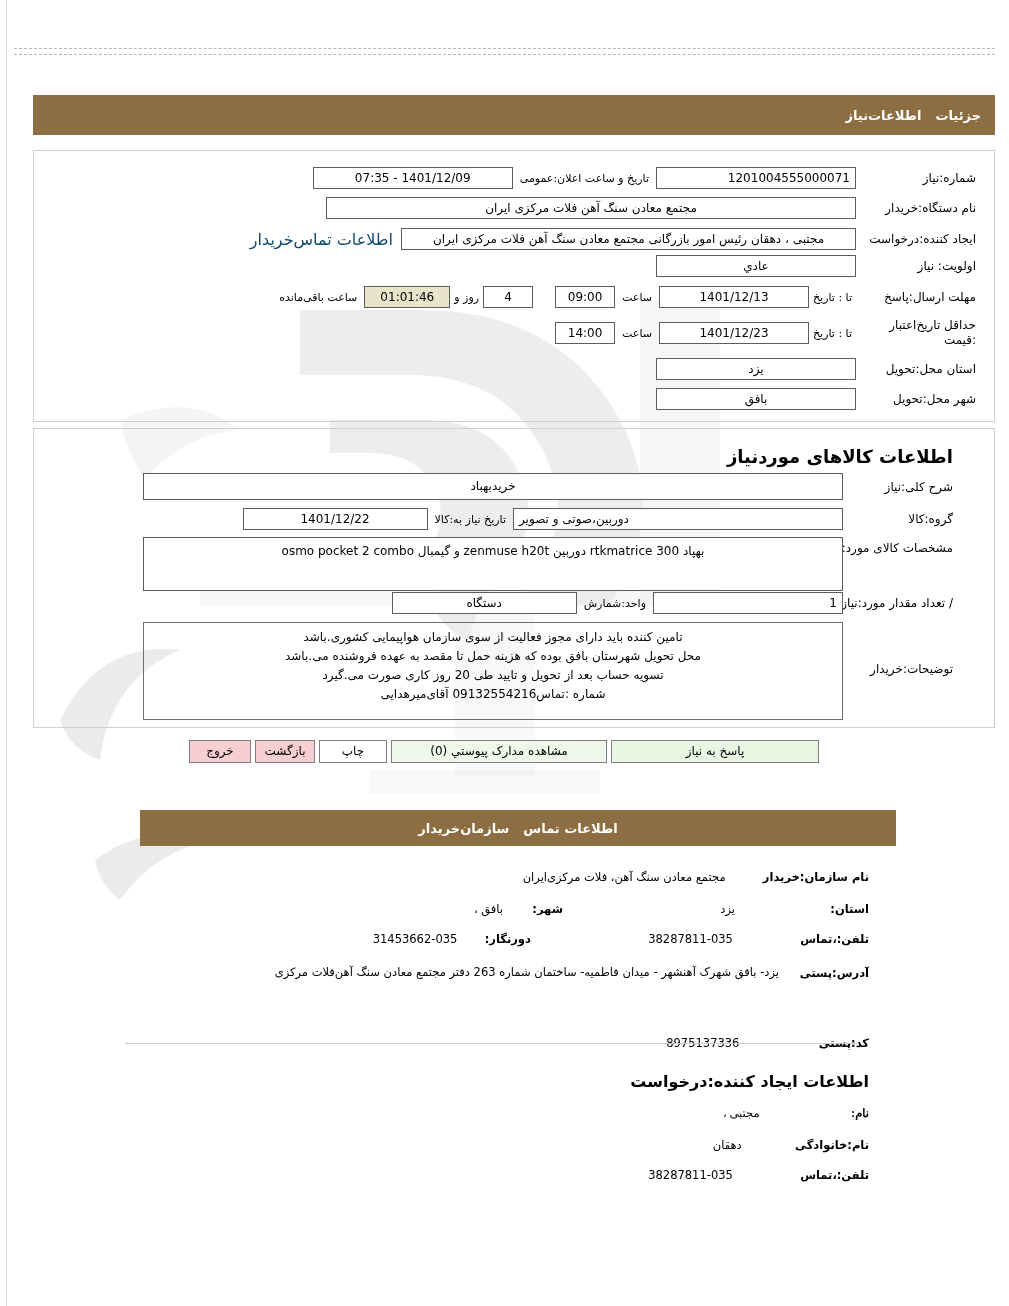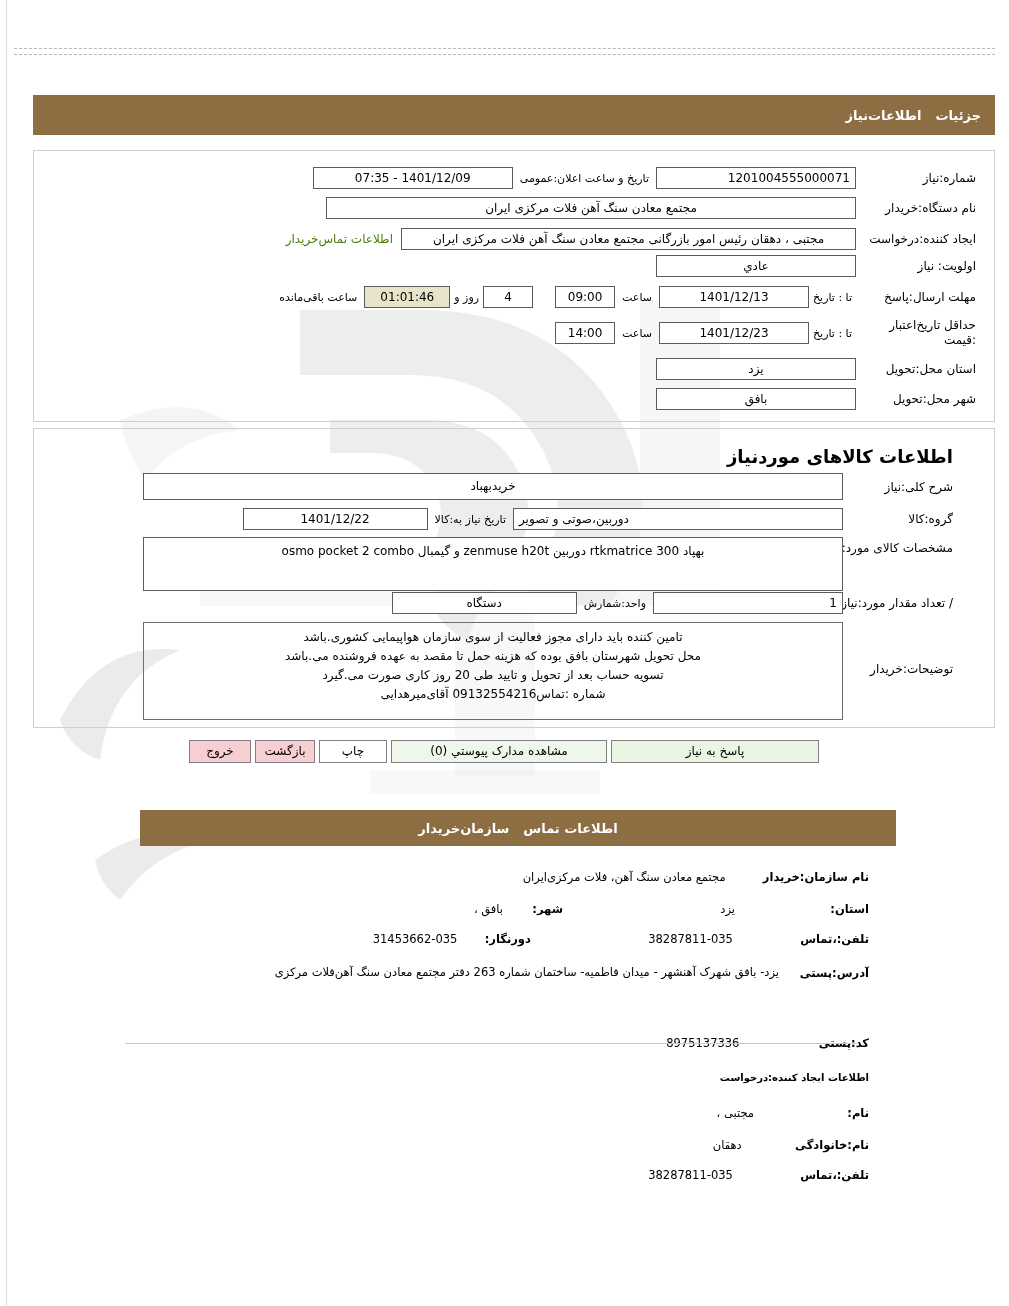--- a/index.html
+++ b/index.html
@@ -101,22 +101,22 @@
     color: #000;
   }
   .fld.tall { height: auto; min-height: 22px; }
   .fld.num { text-align: right; }
   .mid {
     font-size: 11px;
     padding: 0 7px;
     white-space: nowrap;
   }
   .note-link {
-    color: #4d7c0f;
-    font-size: 12px;
+    color: #0c4a6e;
+    font-size: 16px;
     white-space: nowrap;
     padding-right: 8px;
     cursor: pointer;
   }
   .timer {
     border: 1px solid #5c5c5c;
     background: #e8e4c9;
     height: 22px;
     line-height: 20px;
     box-sizing: border-box;
@@ -188,21 +188,21 @@
     color: #000;
     font-weight: normal;
   }
   .hr-thin {
     position: absolute;
     border-top: 1px solid #c9c9c9;
     z-index: 4;
   }
   .subhead {
     position: absolute;
-    font-size: 10px;
+    font-size: 16px;
     font-weight: bold;
     z-index: 4;
   }
   .addr-wrap {
     position: absolute;
     z-index: 4;
     font-size: 11.5px;
     line-height: 16px;
     text-align: right;
   }
@@ -375,21 +375,21 @@
 <div class="crow" style="right:140px; top:1036px;">
   <span class="ckey">کد:پستی</span>
   <span style="display:inline-block;width:72px;"></span>
   <span class="cval">8975137336</span>
 </div>
 
 <div class="hr-thin" style="right:152px; top:1043px; width:732px;"></div>
 
 <div class="subhead" style="right:140px; top:1072px;">اطلاعات ایجاد کننده:درخواست</div>
 
-<div class="crow" style="right:140px; top:1106px;">
+<div class="crow" style="right:140px; top:1106px;font-family:Liberation Serif, serif;">
   <span class="ckey">نام:</span>
   <span style="display:inline-block;width:86px;"></span>
   <span class="cval">مجتبی ،</span>
 </div>
 
 <div class="crow" style="right:140px; top:1138px;">
   <span class="ckey">نام:خانوادگی</span>
   <span style="display:inline-block;width:46px;"></span>
   <span class="cval">دهقان</span>
 </div>

